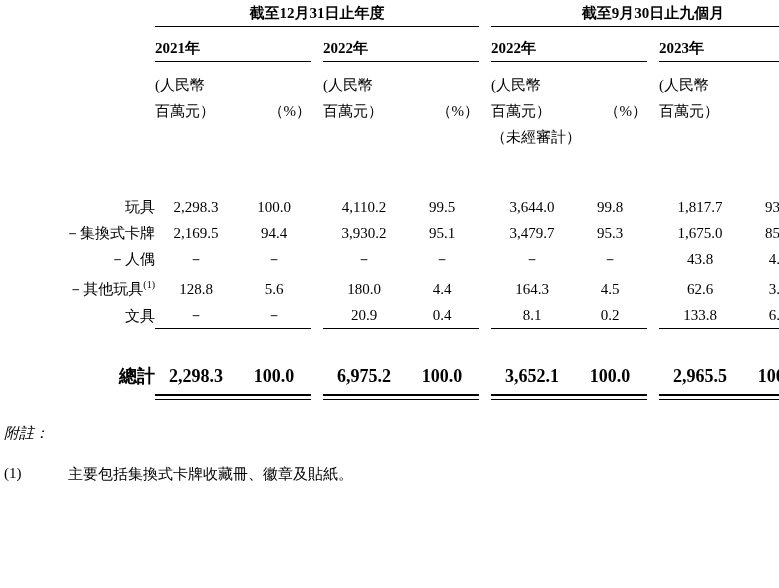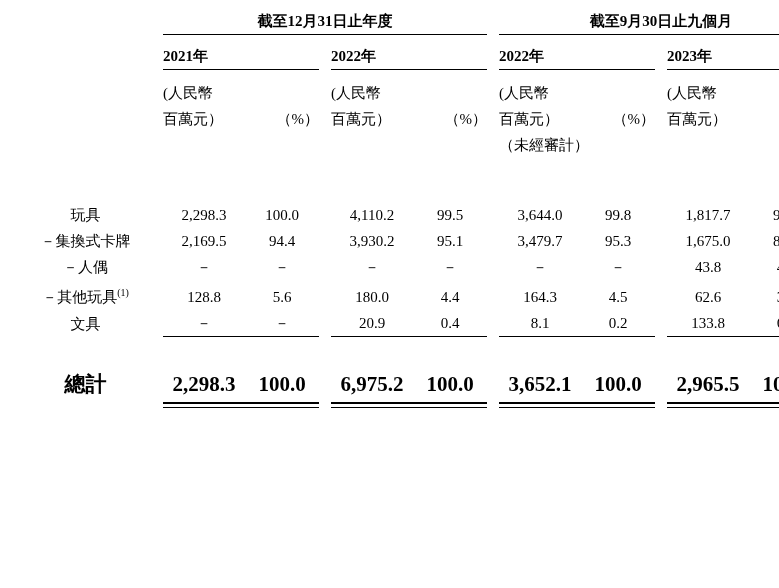--- a/index.html
+++ b/index.html
@@ -11,21 +11,21 @@
     height: 588px;
     background: #ffffff;
     font-family: "Liberation Serif", serif;
     color: #000000;
     overflow: hidden;
   }
   .page {
     position: relative;
     width: 779px;
     height: 588px;
-    padding: 8px;
+    padding: 0;
     box-sizing: border-box;
   }
   table.fin {
     border-collapse: collapse;
     width: 779px;
     table-layout: fixed;
     font-size: 15px;
   }
   col.c-label { width: 155px; }
   col.c-num   { width: 82px; }
@@ -37,21 +37,21 @@
     vertical-align: bottom;
     font-size: 15px;
     line-height: 26px;
   }
   .num {
     text-align: center;
     padding-right: 4px;
     font-family: "Liberation Serif", serif;
   }
   .lbl {
-    text-align: center;
+    text-align: right;
     padding-left: 4px;
     white-space: nowrap;
   }
   .grp-head {
     text-align: center;
     font-weight: bold;
     font-size: 15px;
     padding-bottom: 3px;
     line-height: 22px;
   }
@@ -85,21 +85,21 @@
 
   .row-label {
     font-size: 15.5px;
   }
   .sup {
     font-size: 10px;
     vertical-align: super;
   }
   .total-row td {
     font-weight: bold;
-    font-size: 21px;
+    font-size: 18px;
     line-height: 30px;
   }
   .dblrule {
     height: 0;
     line-height: 0;
     font-size: 0;
   }
   .dbl-inner {
     border-top: 2.4px solid #000;
     border-bottom: 1.2px solid #000;
@@ -342,14 +342,21 @@
             <div class="dbl-inner"></div>
           </td>
       <td></td>
       <td colspan="2">
             <div class="dbl-inner"></div>
           </td>
     </tr>
   </tbody>
     </table>
 
+  <div class="notes">
+    <div class="notes-title">附註：</div>
+    <div class="note-item">
+      <div class="note-num">(1)</div>
+      <div class="note-text">主要包括集換式卡牌收藏冊、徽章及貼紙。</div>
+    </div>
+  </div>
 
 </div>
 
 </body></html>

